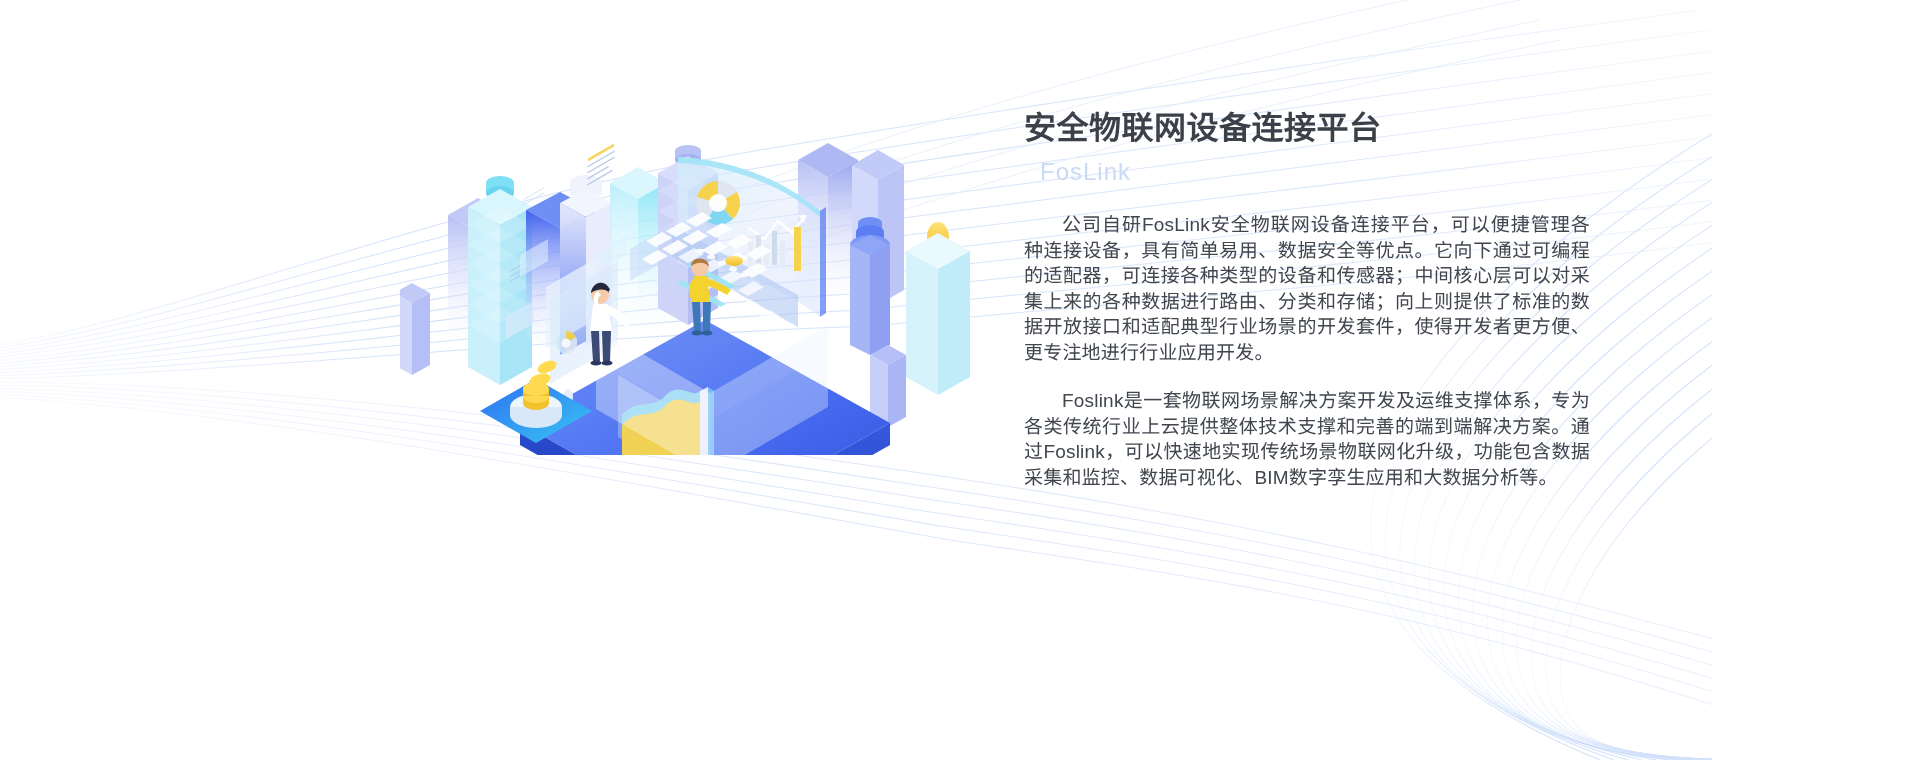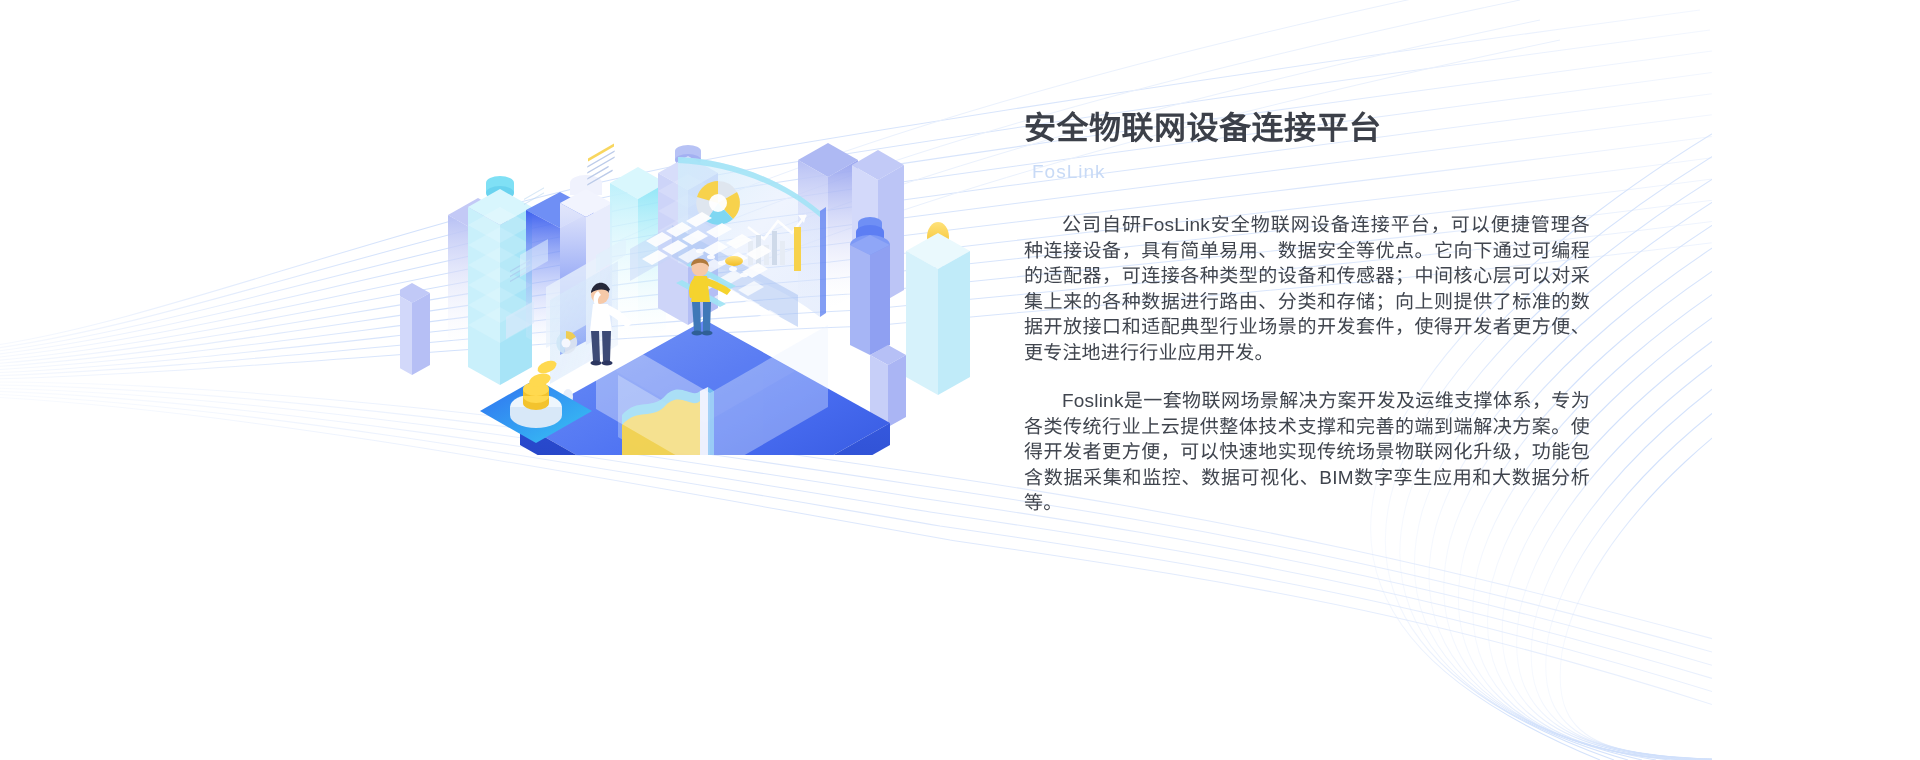--- a/index.html
+++ b/index.html
@@ -57,22 +57,22 @@
   }
   .main-title {
     margin: 0;
     font-size: 32px;
     line-height: 44px;
     font-weight: 700;
     color: #3c4049;
     letter-spacing: 0.5px;
   }
   .sub-title {
-    margin: 2px 0 0 8px;
-    font-size: 19px;
+    margin: 2px 0 0 16px;
+    font-size: 24px;
     line-height: 40px;
     font-weight: 400;
     color: #c8daf6;
     letter-spacing: 1px;
   }
   .body-copy {
     position: absolute;
     left: 0;
     top: 212px;
     width: 566px;
@@ -536,17 +536,17 @@
 
   <div class="content">
 
     <div class="title-block">
       <h1 class="main-title">安全物联网设备连接平台</h1>
       <div class="sub-title">FosLink</div>
     </div>
 
     <div class="body-copy">
       <p class="para">公司自研FosLink安全物联网设备连接平台，可以便捷管理各种连接设备，具有简单易用、数据安全等优点。它向下通过可编程的适配器，可连接各种类型的设备和传感器；中间核心层可以对采集上来的各种数据进行路由、分类和存储；向上则提供了标准的数据开放接口和适配典型行业场景的开发套件，使得开发者更方便、更专注地进行行业应用开发。</p>
-      <p class="para">Foslink是一套物联网场景解决方案开发及运维支撑体系，专为各类传统行业上云提供整体技术支撑和完善的端到端解决方案。使得开发者更方便，可以快速地实现传统场景物联网化升级，功能包含数据采集和监控、数据可视化、BIM数字孪生应用和大数据分析等。</p>
+      <p class="para">Foslink是一套物联网场景解决方案开发及运维支撑体系，专为各类传统行业上云提供整体技术支撑和完善的端到端解决方案。通过Foslink，可以快速地实现传统场景物联网化升级，功能包含数据采集和监控、数据可视化、BIM数字孪生应用和大数据分析等。</p>
     </div>
 
   </div>
 </div>
 
 </body></html>

